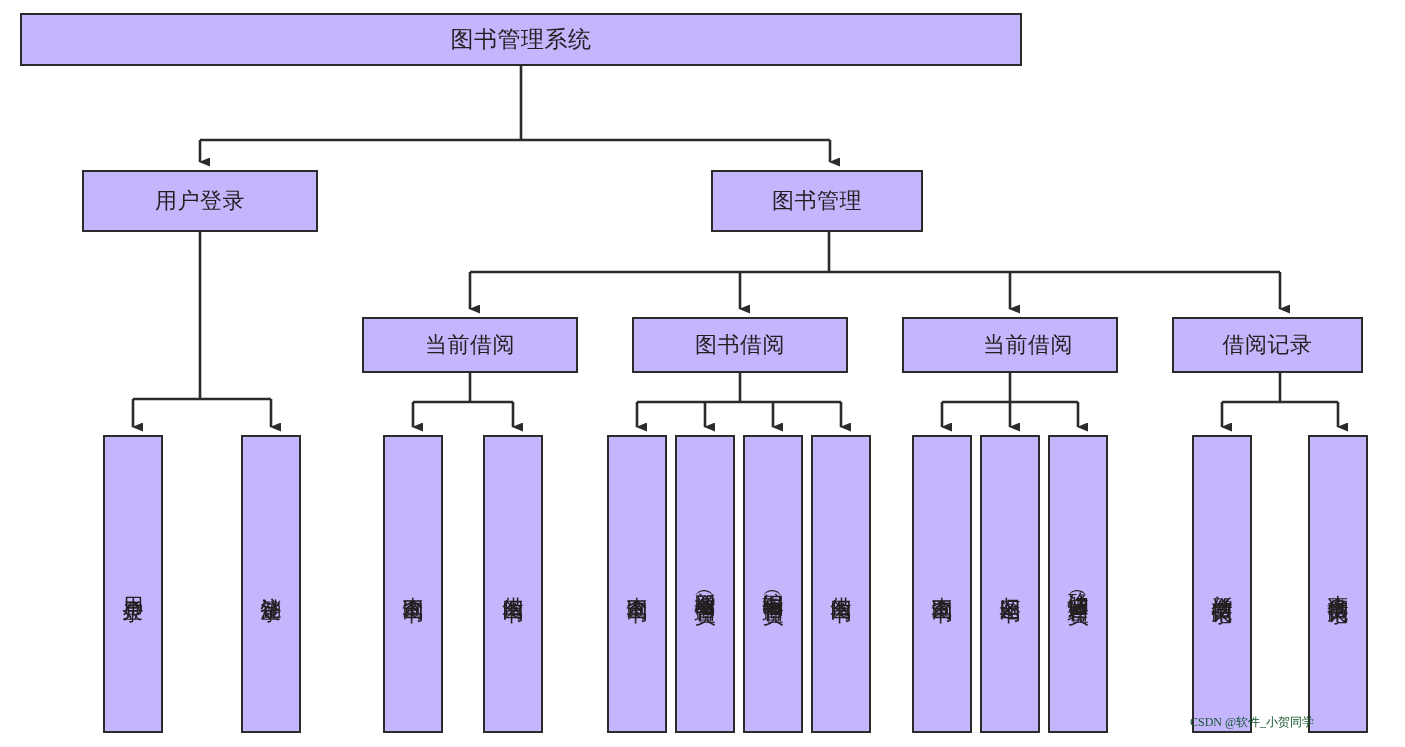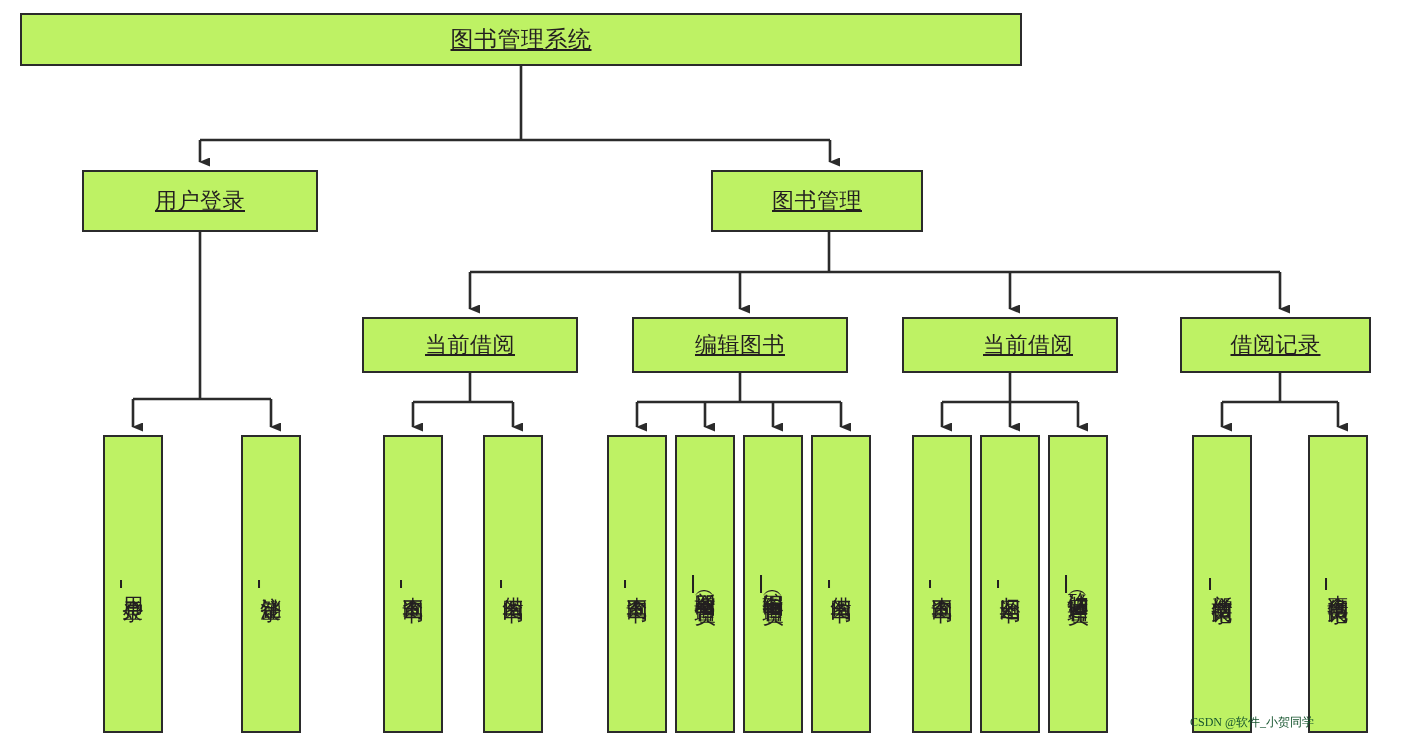--- a/index.html
+++ b/index.html
@@ -18,27 +18,26 @@
   #edges{
     position:absolute;
     left:0; top:0;
     width:1405px;
     height:747px;
     pointer-events:none;
   }
   .node{
     position:absolute;
     box-sizing:border-box;
-    background:#bef264;
+    background:#c4b5fd;
     border:2.5px solid #2b2b2b;
     display:flex;
     align-items:center;
     justify-content:center;
     z-index:2;
-    text-decoration:underline;
   }
   .node .label{
     font-size:22px;
     line-height:1.25;
     color:#231f20;
     letter-spacing:0.5px;
     white-space:nowrap;
   }
   
   .node.vertical{
@@ -130,26 +129,26 @@
     <span class="label">用户登录</span>
   </div>
   <div class="node" style="left:711px;top:170px;width:212px;height:62px;">
     <span class="label">图书管理</span>
   </div>
 
   <div class="node" style="left:362px;top:317px;width:216px;height:56px;">
     <span class="label">当前借阅</span>
   </div>
   <div class="node" style="left:632px;top:317px;width:216px;height:56px;">
-    <span class="label">编辑图书</span>
+    <span class="label">图书借阅</span>
   </div>
   <div class="node" style="left:902px;top:317px;width:216px;height:56px;padding-left:36px;">
     <span class="label">当前借阅</span>
   </div>
-  <div class="node" style="left:1172px;top:317px;width:191px;height:56px;margin-left:8px;">
+  <div class="node" style="left:1172px;top:317px;width:191px;height:56px;">
     <span class="label">借阅记录</span>
   </div>
 
   <div class="node vertical" style="left:103px;top:435px;width:60px;height:298px;">
     <span class="label">用户登录</span>
   </div>
   <div class="node vertical" style="left:241px;top:435px;width:60px;height:298px;">
     <span class="label">注销登录</span>
   </div>
 

